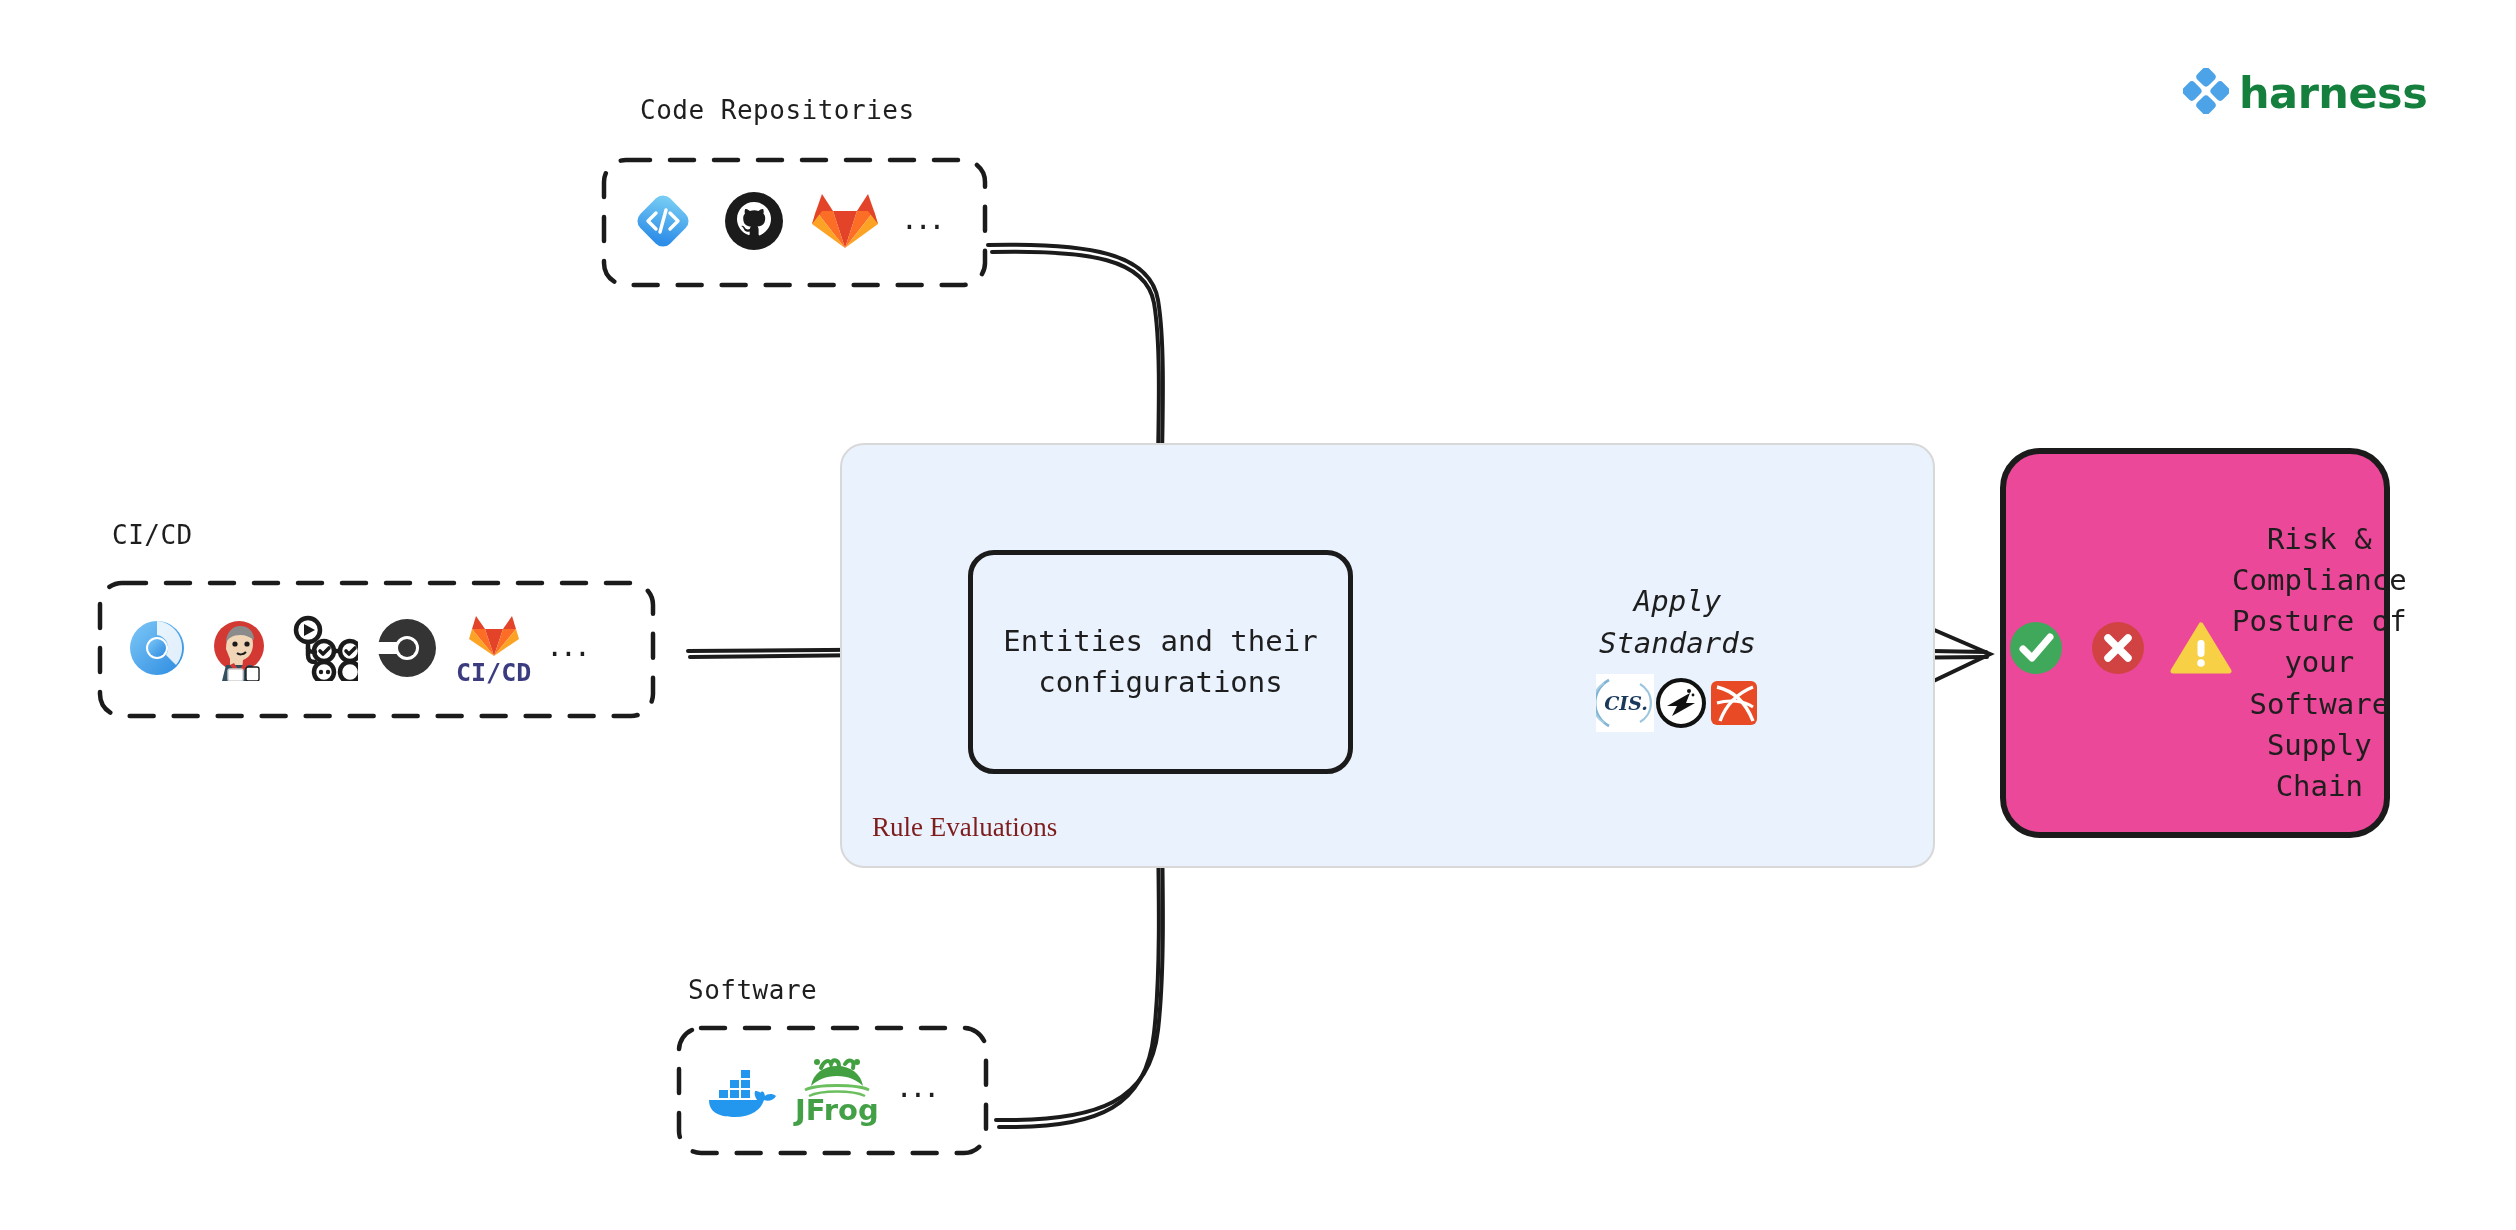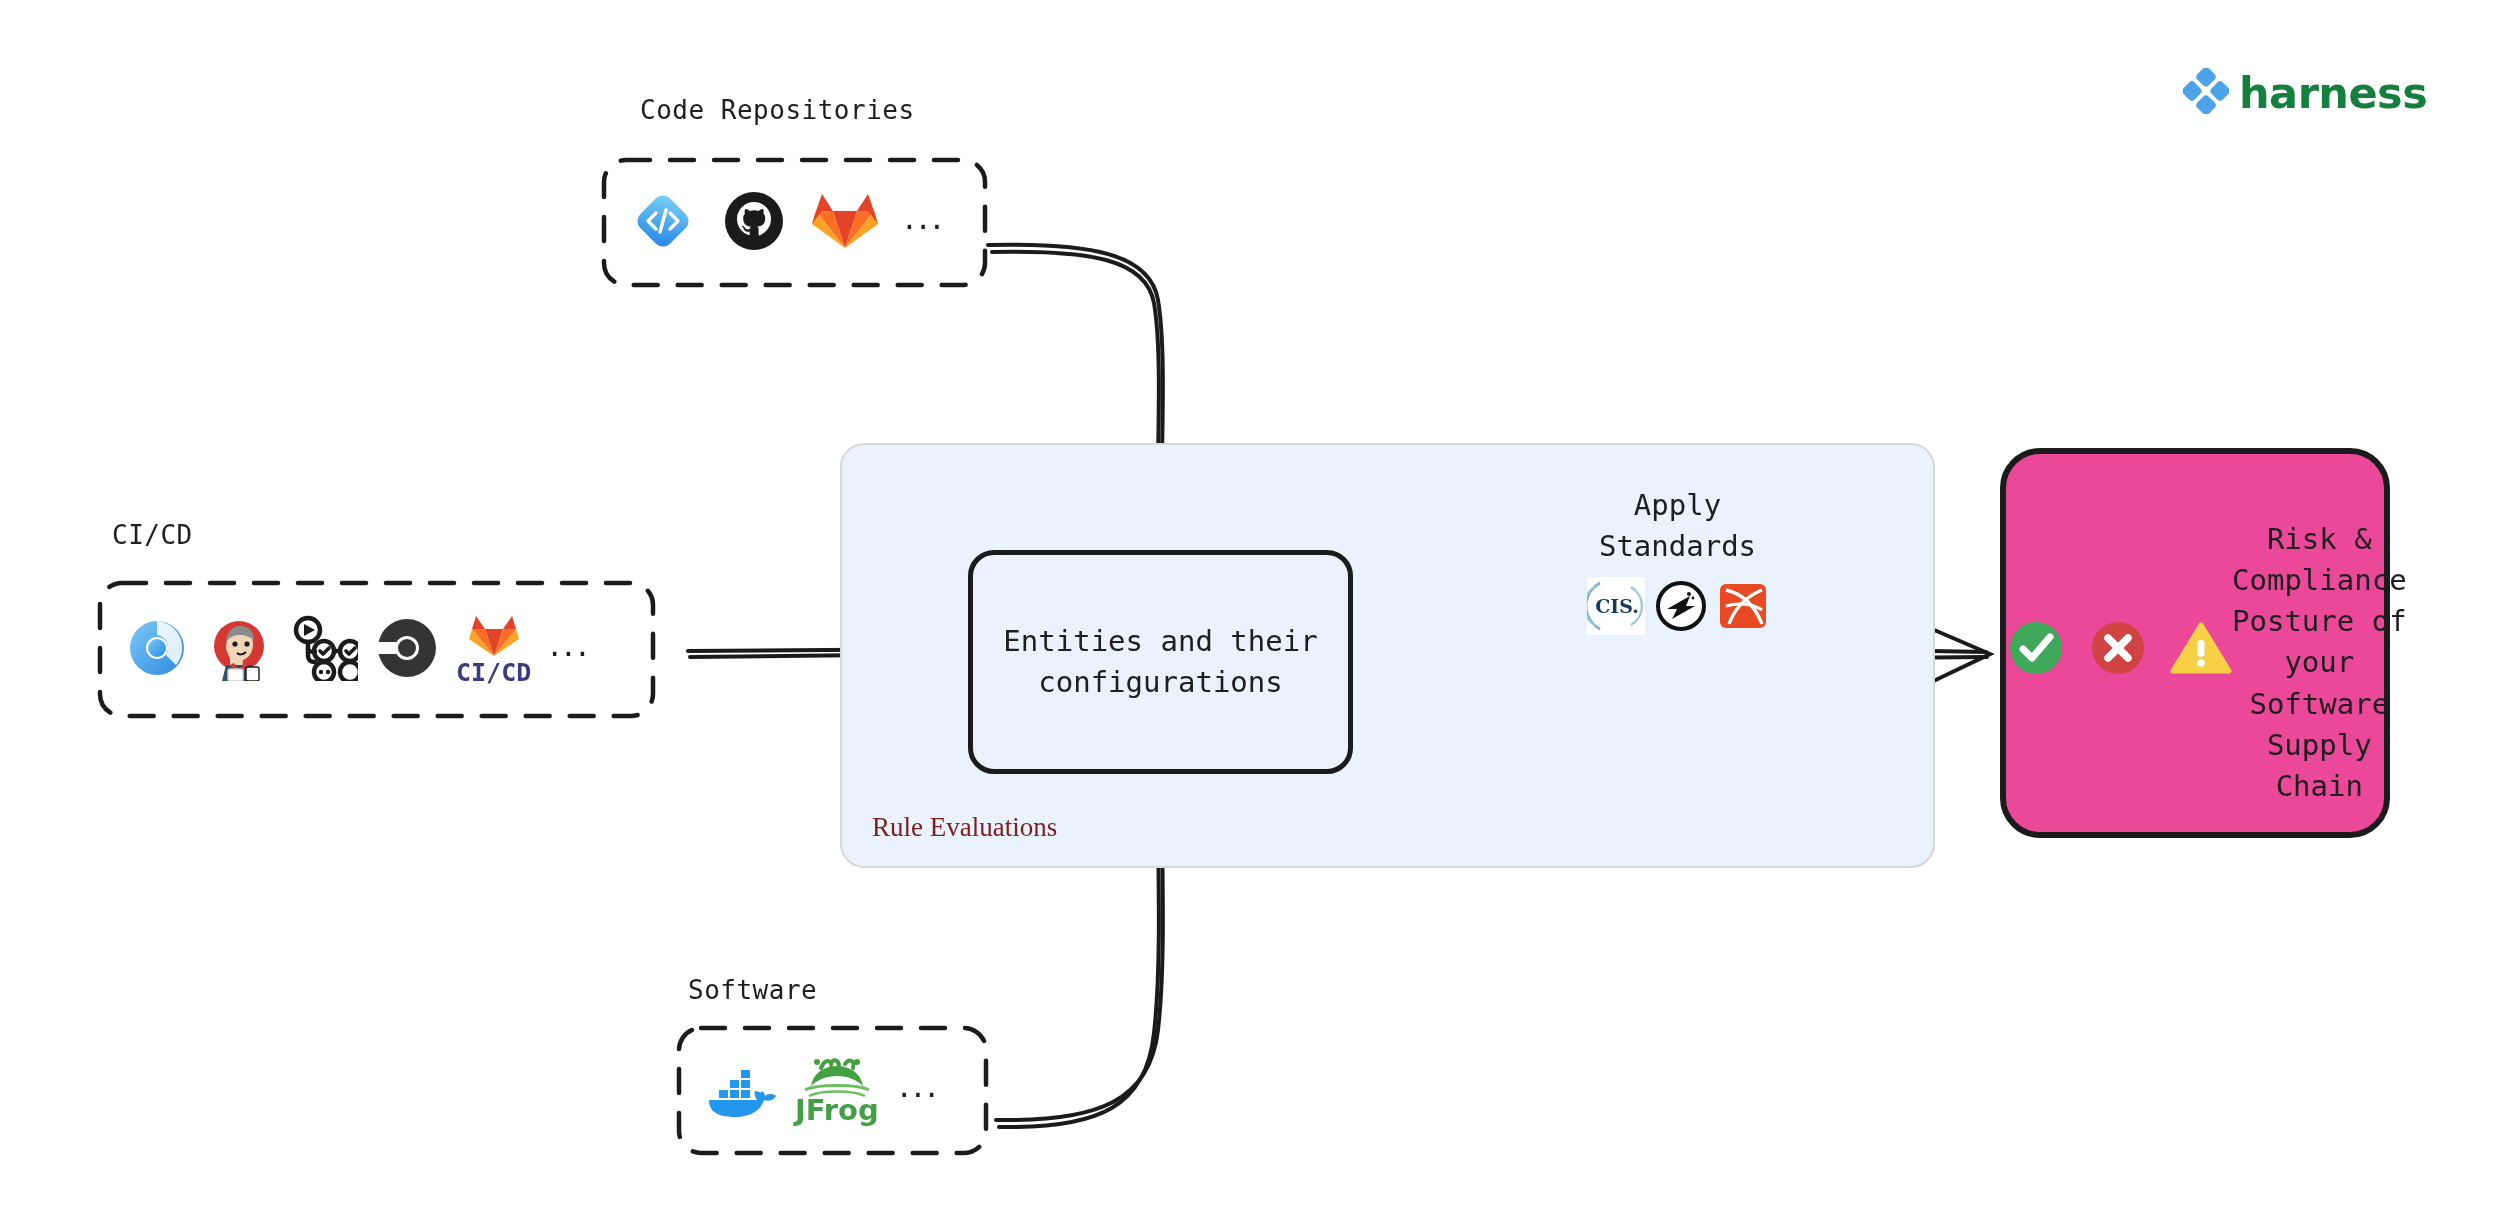--- a/index.html
+++ b/index.html
@@ -109,35 +109,36 @@
     top: 477px;
     width: 355px;
     height: 355px;
   }
   #standards-inner {
     position: absolute;
     inset: 0;
     display: flex;
     flex-direction: column;
     align-items: center;
-    justify-content: flex-start;
+    justify-content: center;
     padding-top: 8px;
     box-sizing: border-box;
+    font-style: italic;
   }
   #standards-inner .txt {
     font-size: 29px;
     line-height: 1.42;
     text-align: center;
     color: #1e1e1e;
     white-space: pre-line;
   }
   #standards-icons {
     display: flex;
     align-items: center;
-    gap: 9px;
+    gap: 0;
     margin-top: 10px;
   }
   
   #result-node {
     position: absolute;
     left: 2000px;
     top: 448px;
     width: 390px;
     height: 390px;
     border: 6px solid #1b1b1b;

